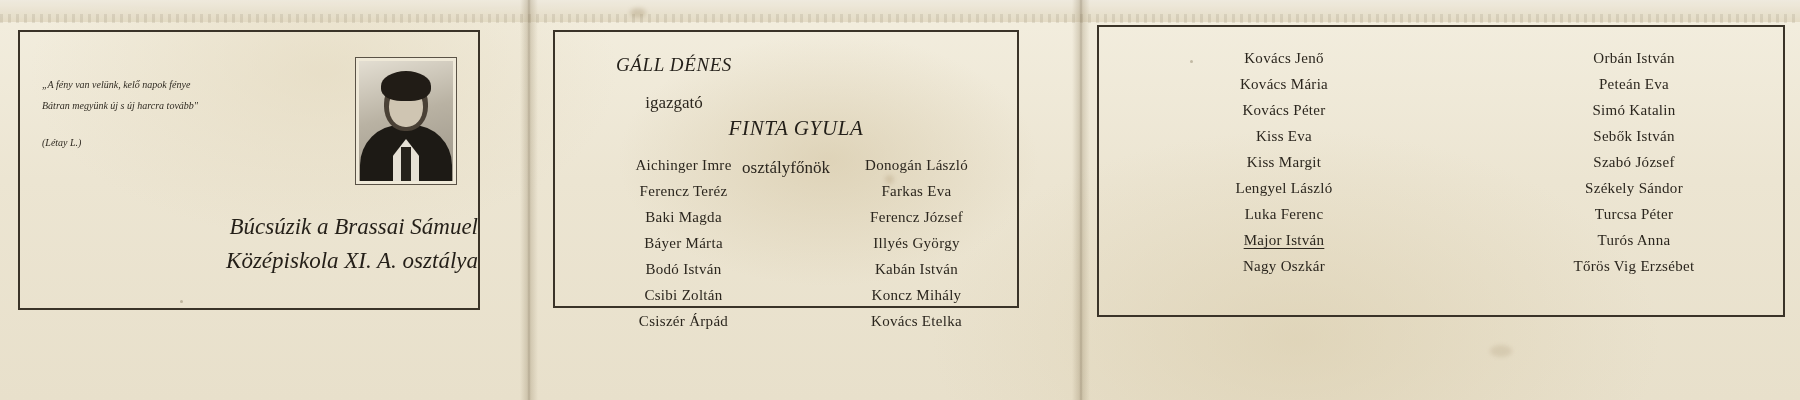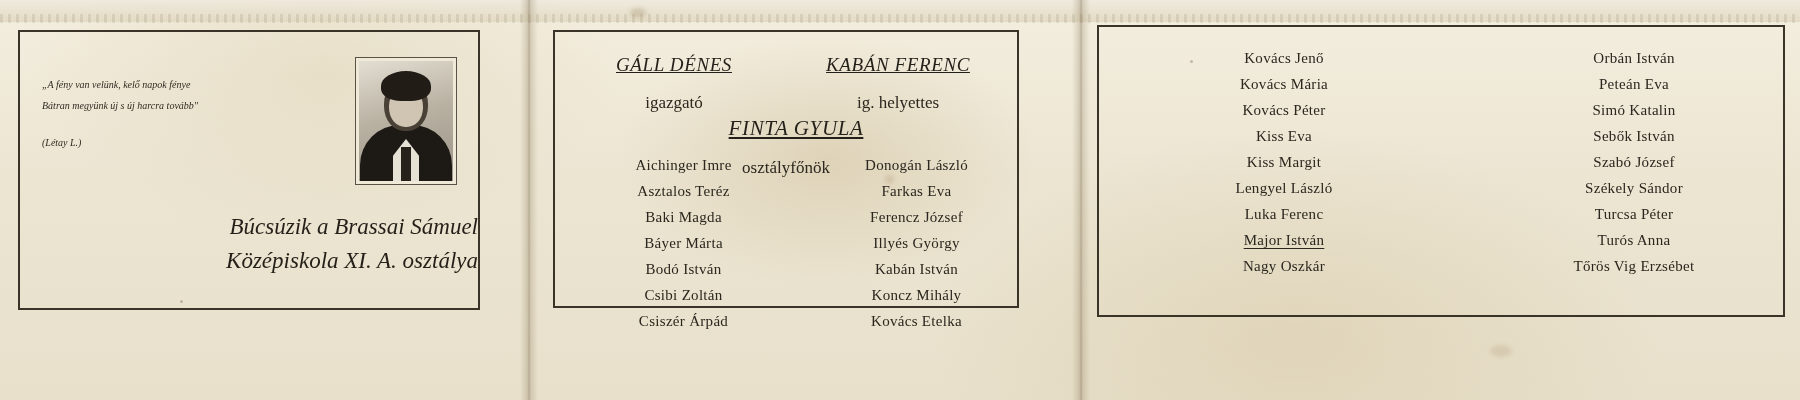--- a/index.html
+++ b/index.html
@@ -182,21 +182,20 @@
   }
   .role {
     position: absolute;
     text-align: center;
   }
   .role .name {
     font-style: italic;
     font-size: 19px;
     letter-spacing: .6px;
     color: #231f19;
-    text-decoration: underline;
   }
   .role .sub {
     font-size: 17px;
     color: #2c271f;
     margin-top: 17px;
   }
   .role-left  { left: 14px;  width: 210px; }
   .role-right { right: 14px; width: 210px; }
   .role-center{ left: 0; right: 0; top: 62px; }
   .role-center .name { font-size: 21px; padding-left: 20px; }
@@ -280,34 +279,30 @@
     </div>
   </div>
 
   <div class="panel panel-middle">
 
     <div class="mid-head">
       <div class="role role-left">
         <div class="name">GÁLL DÉNES</div>
         <div class="sub">igazgató</div>
       </div>
-      <div class="role role-right">
-        <div class="name">KABÁN FERENC</div>
-        <div class="sub">ig. helyettes</div>
-      </div>
       <div class="role role-center">
         <div class="name">FINTA GYULA</div>
         <div class="sub">osztályfőnök</div>
       </div>
     </div>
 
     <div class="names-2col">
       <div class="names-col">
         <div class="name-item">Aichinger Imre</div>
-        <div class="name-item">Asztalos Teréz</div>
+        <div class="name-item">Ferencz Teréz</div>
         <div class="name-item">Baki Magda</div>
         <div class="name-item">Báyer Márta</div>
         <div class="name-item">Bodó István</div>
         <div class="name-item">Csibi Zoltán</div>
         <div class="name-item">Csiszér Árpád</div>
       </div>
       <div class="names-col">
         <div class="name-item">Donogán László</div>
         <div class="name-item">Farkas Eva</div>
         <div class="name-item">Ferencz József</div>

